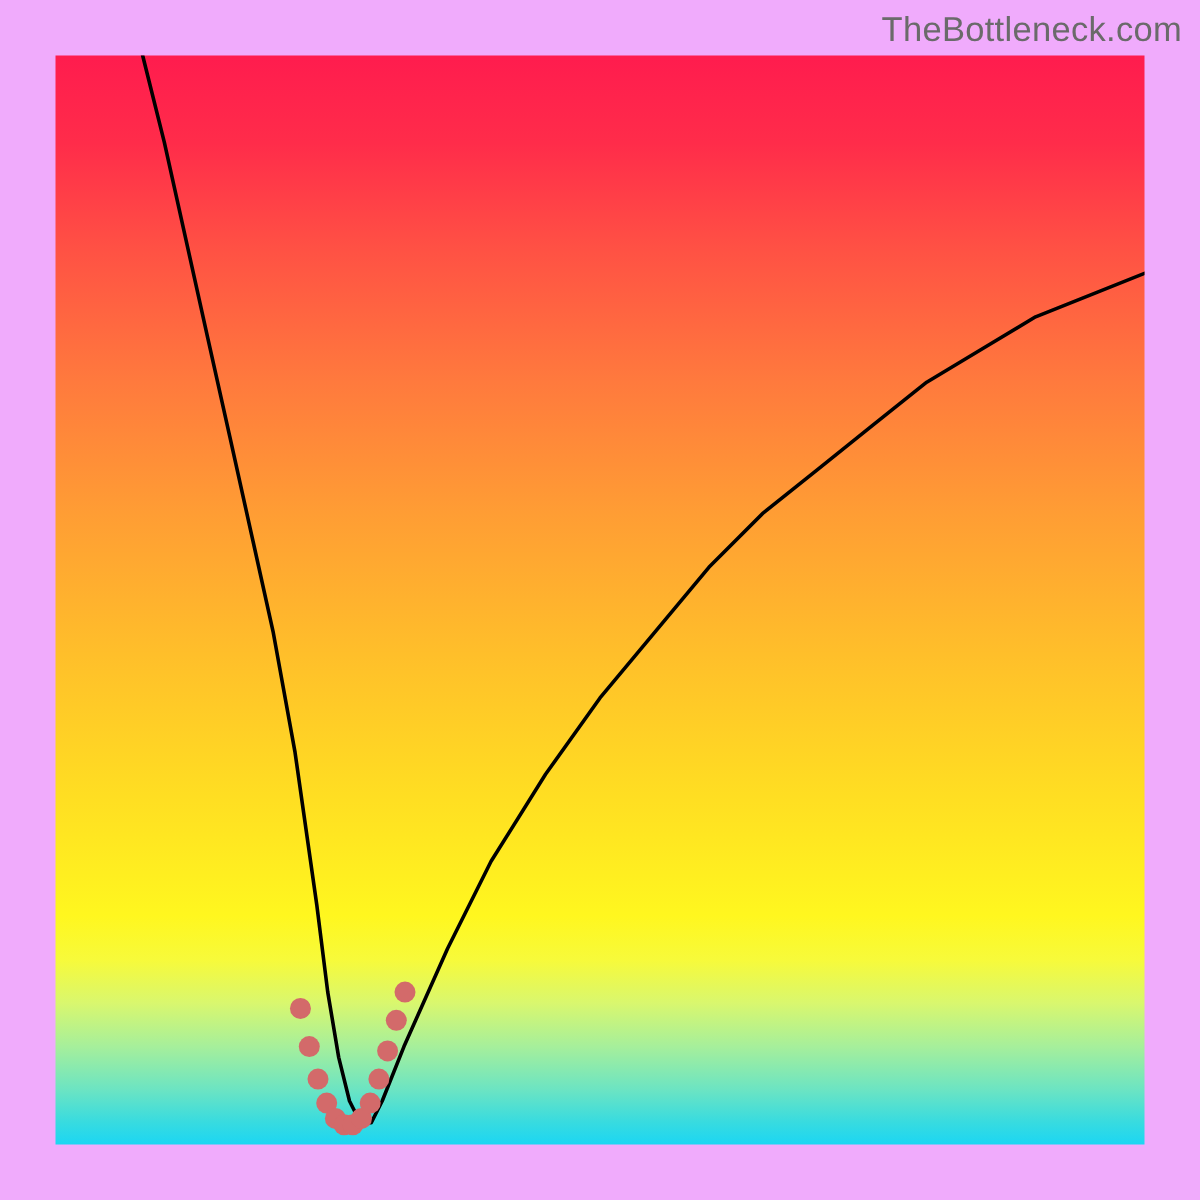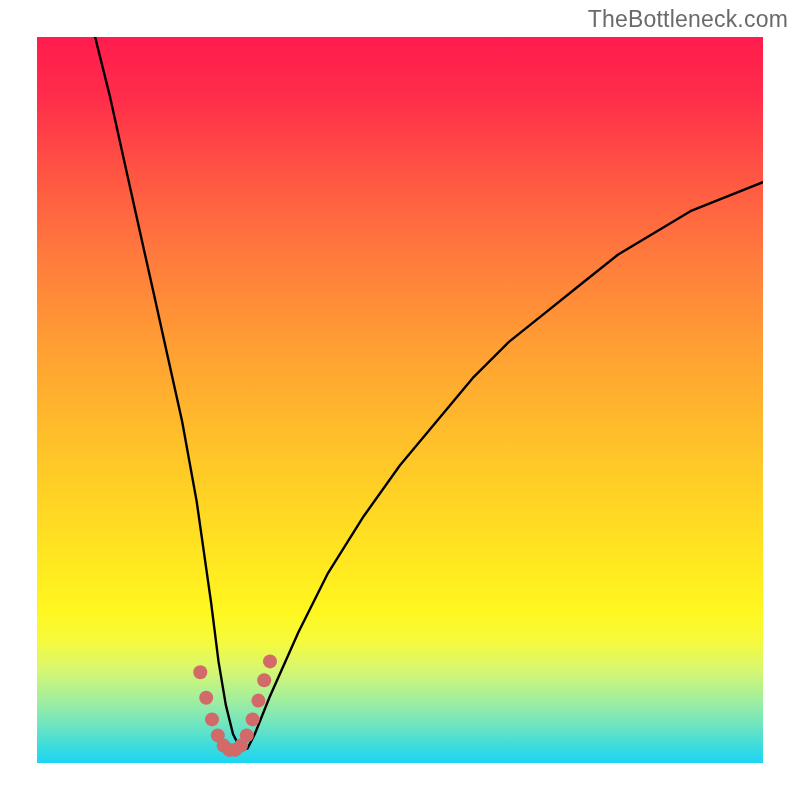--- a/index.html
+++ b/index.html
@@ -7,21 +7,21 @@
     width: 800px;
     height: 800px;
     background: #000;
     overflow: hidden;
     font-family: Arial, Helvetica, sans-serif;
   }
   .frame {
     position: relative;
     width: 800px;
     height: 800px;
-    background: #ffffff;
+    background: #f0abfc;
   }
   .plot-area {
     position: absolute;
     left: 37px;
     top: 37px;
     width: 726px;
     height: 726px;
     
     background: linear-gradient(
       to bottom,

